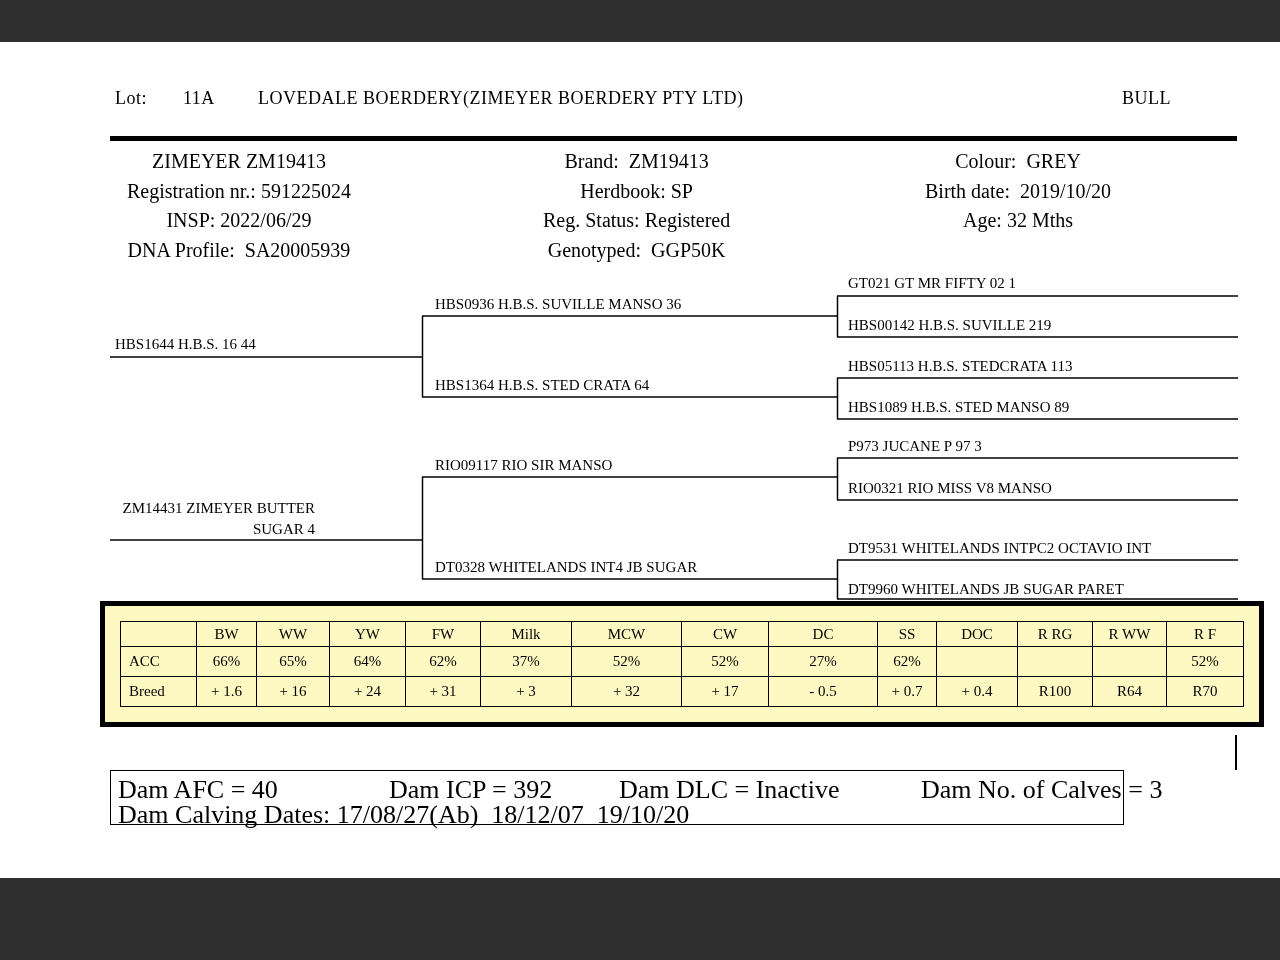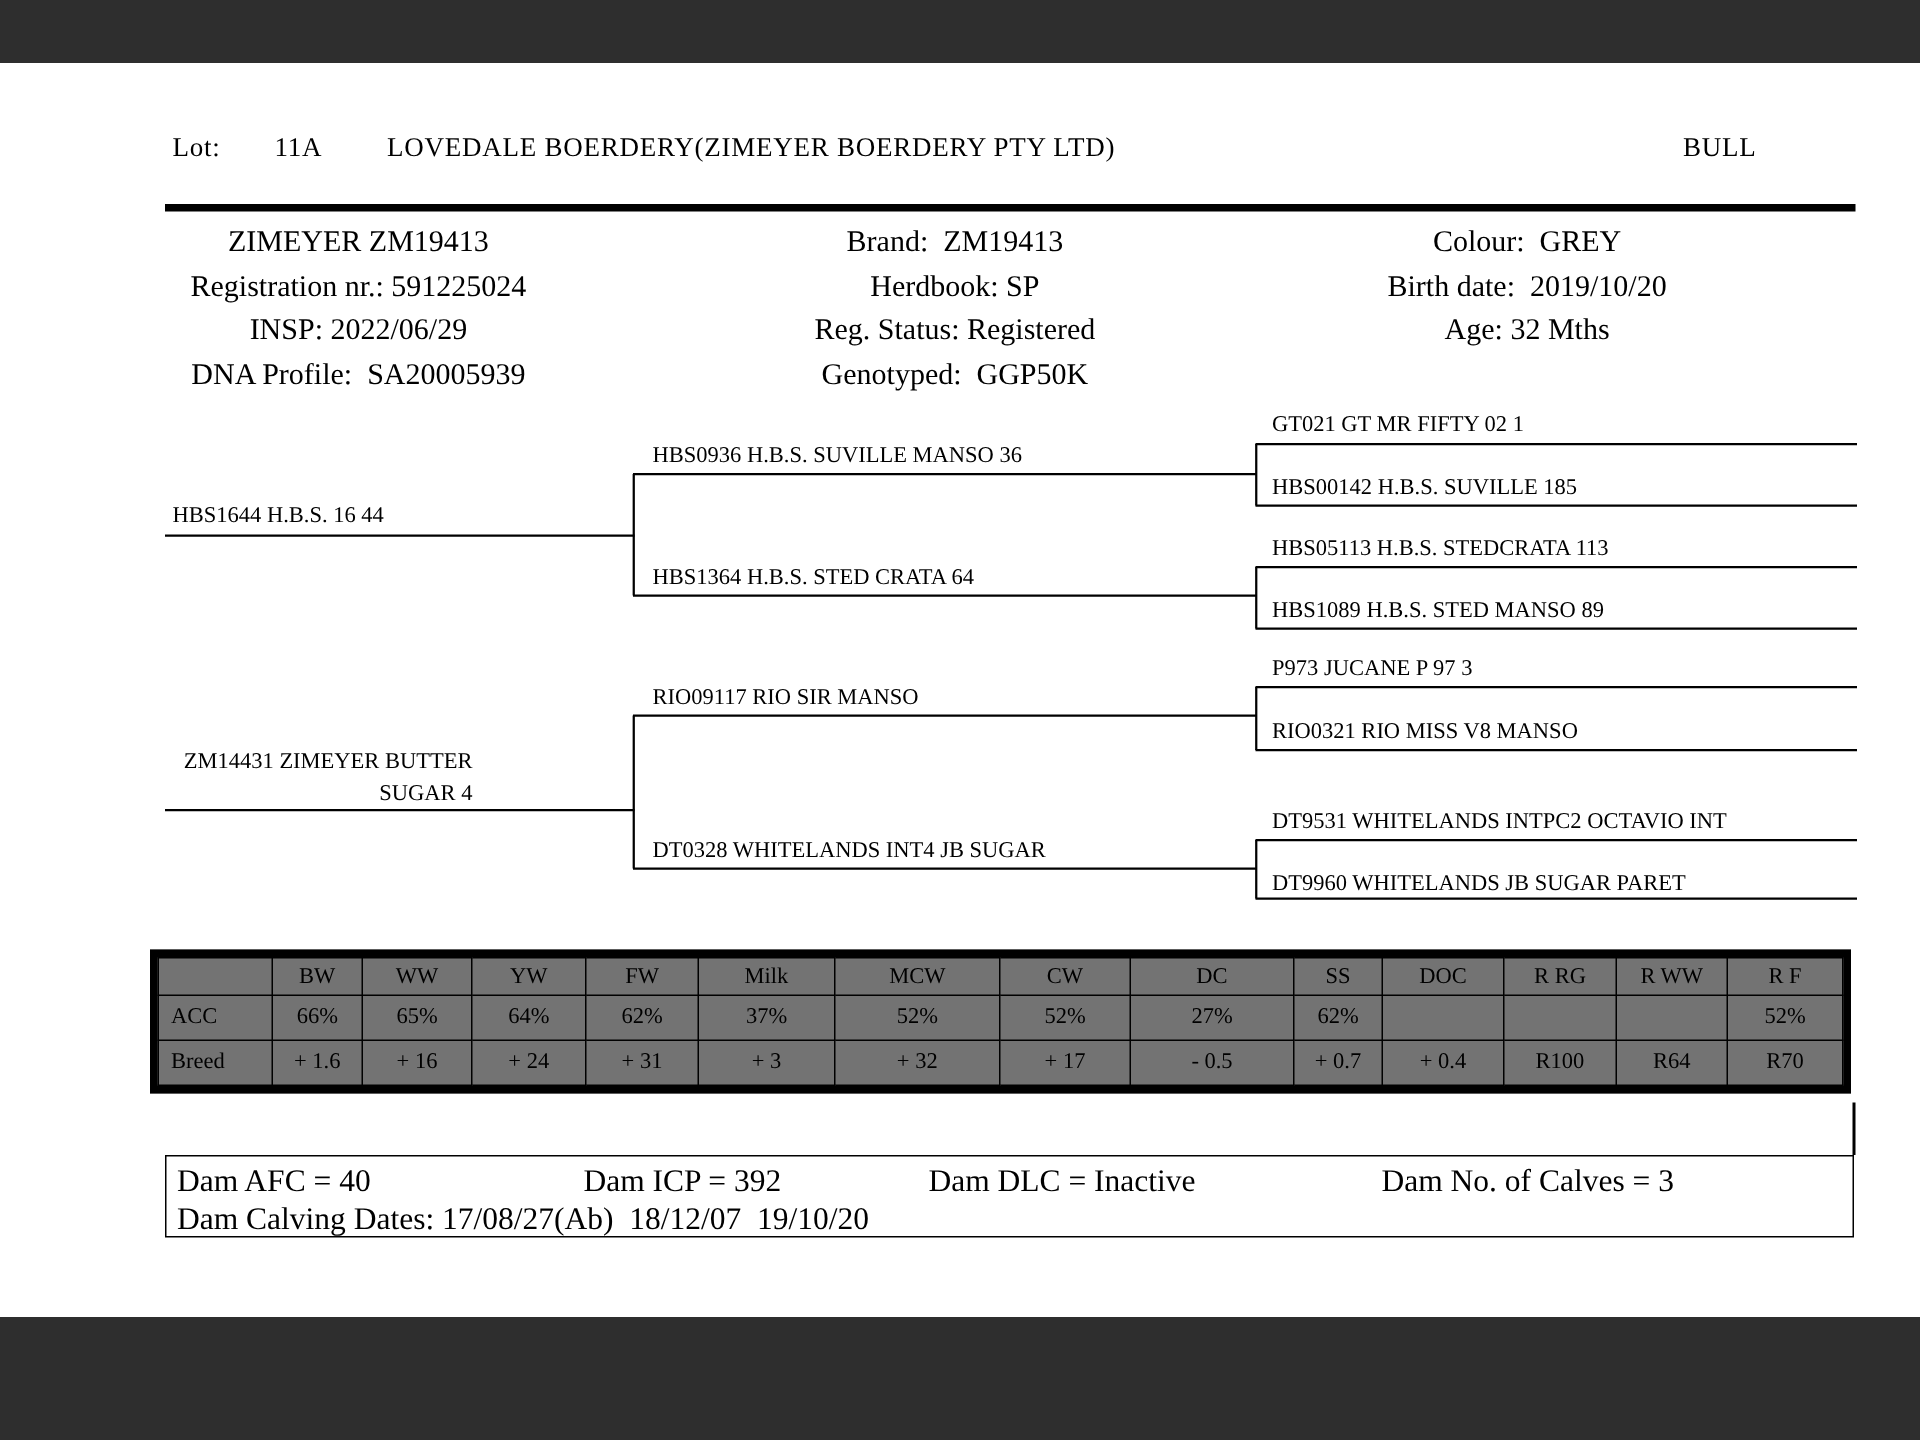--- a/index.html
+++ b/index.html
@@ -20,30 +20,30 @@
   .rule { position: absolute; background: #000; }
   .rule-title { left: 110px; top: 136px; width: 1127px; height: 5px; }
   .rule-double { left: 110px; top: 258px; width: 1127px; height: 3px; border-top: 3px solid #000; border-bottom: 3px solid #000; background: transparent; }
 
   .info-col { position: absolute; font-size: 20px; line-height: 29.5px; }
   .info-line { white-space: pre; text-align: center; }
 
   .ped-name { position: absolute; font-size: 15px; line-height: 21px; white-space: pre; }
   .ped-name.wrap { white-space: normal; text-align: right; }
 
-  .ebv-box { position: absolute; left: 100px; top: 601px; border: 5px solid #000; padding: 0; background: #737373; margin-top: 32px; }
+  .ebv-box { position: absolute; left: 100px; top: 601px; border: 5px solid #000; padding: 15px; background: #fef9c3; }
   table.ebv { border-collapse: collapse; table-layout: fixed; font-size: 15px; }
   table.ebv th, table.ebv td { border: 1px solid #000; text-align: center; font-weight: normal; padding: 0 2px; overflow: hidden; }
   table.ebv th { height: 25px; }
   table.ebv td { height: 30px; }
   table.ebv td.rl { text-align: left; padding-left: 8px; }
 
   .vjoin { position: absolute; left: 1235px; top: 735px; width: 2px; height: 35px; background: #000; }
 
-  .dam-box { position: absolute; left: 110px; top: 770px; width: 1126px; height: 55px; border: 1.5px solid #000; font-size: 21px; font-family: Liberation Serif, serif; }
+  .dam-box { position: absolute; left: 110px; top: 770px; width: 1014px; height: 55px; border: 1.5px solid #000; font-size: 26px; font-family: Liberation Serif, serif; }
   .dam-line { position: absolute; white-space: pre; }
 </style>
 </head>
 <body>
 
 <div class="scan-bar bar-top"></div>
 <div class="scan-bar bar-bottom"></div>
 
 <span class="title-seg" style="left:115px">Lot:</span>
 <span class="title-seg" style="left:183px">11A</span>
@@ -97,21 +97,21 @@
 
 <div class="ped-name" style="left:115px; top:334px">HBS1644 H.B.S. 16 44</div>
 <div class="ped-name wrap" style="left:115px; top:498px; width:200px">ZM14431 ZIMEYER BUTTER SUGAR 4</div>
 
 <div class="ped-name" style="left:435px; top:294px">HBS0936 H.B.S. SUVILLE MANSO 36</div>
 <div class="ped-name" style="left:435px; top:375px">HBS1364 H.B.S. STED CRATA 64</div>
 <div class="ped-name" style="left:435px; top:455px">RIO09117 RIO SIR MANSO</div>
 <div class="ped-name" style="left:435px; top:557px">DT0328 WHITELANDS INT4 JB SUGAR</div>
 
 <div class="ped-name" style="left:848px; top:273px">GT021 GT MR FIFTY 02 1</div>
-<div class="ped-name" style="left:848px; top:315px">HBS00142 H.B.S. SUVILLE 185</div>
+<div class="ped-name" style="left:848px; top:315px">HBS00142 H.B.S. SUVILLE 219</div>
 <div class="ped-name" style="left:848px; top:356px">HBS05113 H.B.S. STEDCRATA 113</div>
 <div class="ped-name" style="left:848px; top:397px">HBS1089 H.B.S. STED MANSO 89</div>
 <div class="ped-name" style="left:848px; top:436px">P973 JUCANE P 97 3</div>
 <div class="ped-name" style="left:848px; top:478px">RIO0321 RIO MISS V8 MANSO</div>
 <div class="ped-name" style="left:848px; top:538px">DT9531 WHITELANDS INTPC2 OCTAVIO INT</div>
 <div class="ped-name" style="left:848px; top:579px">DT9960 WHITELANDS JB SUGAR PARET</div>
 
 <div class="ebv-box">
   <table class="ebv">
     <colgroup>

